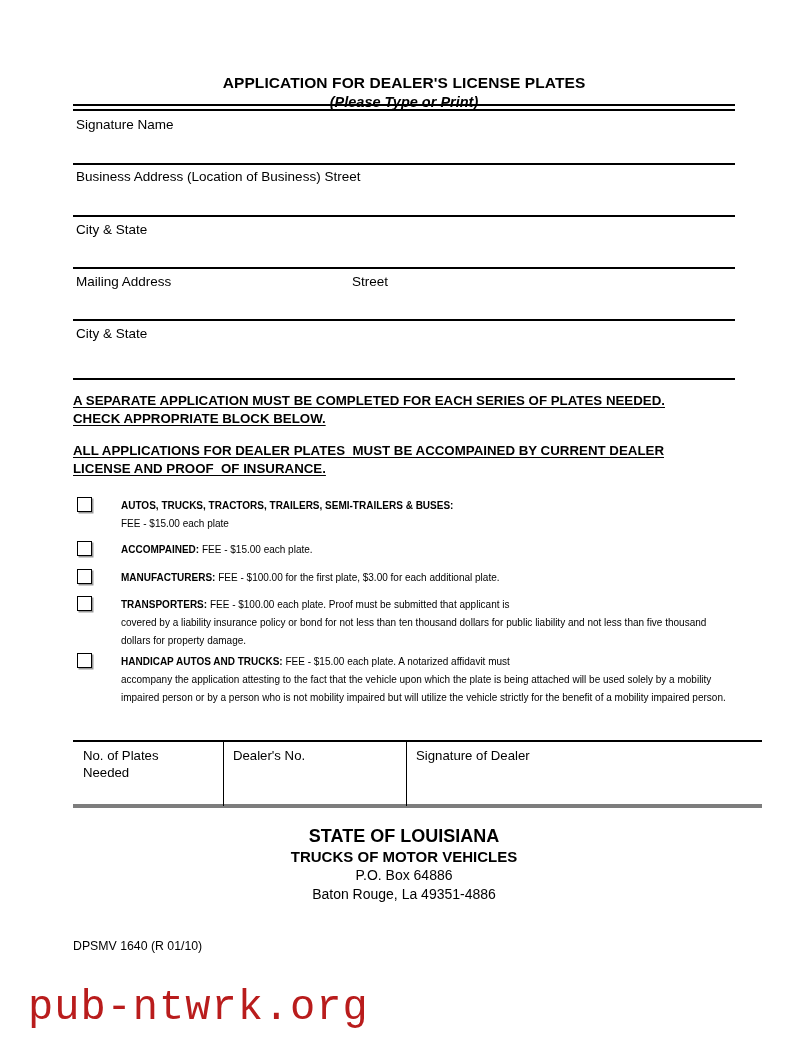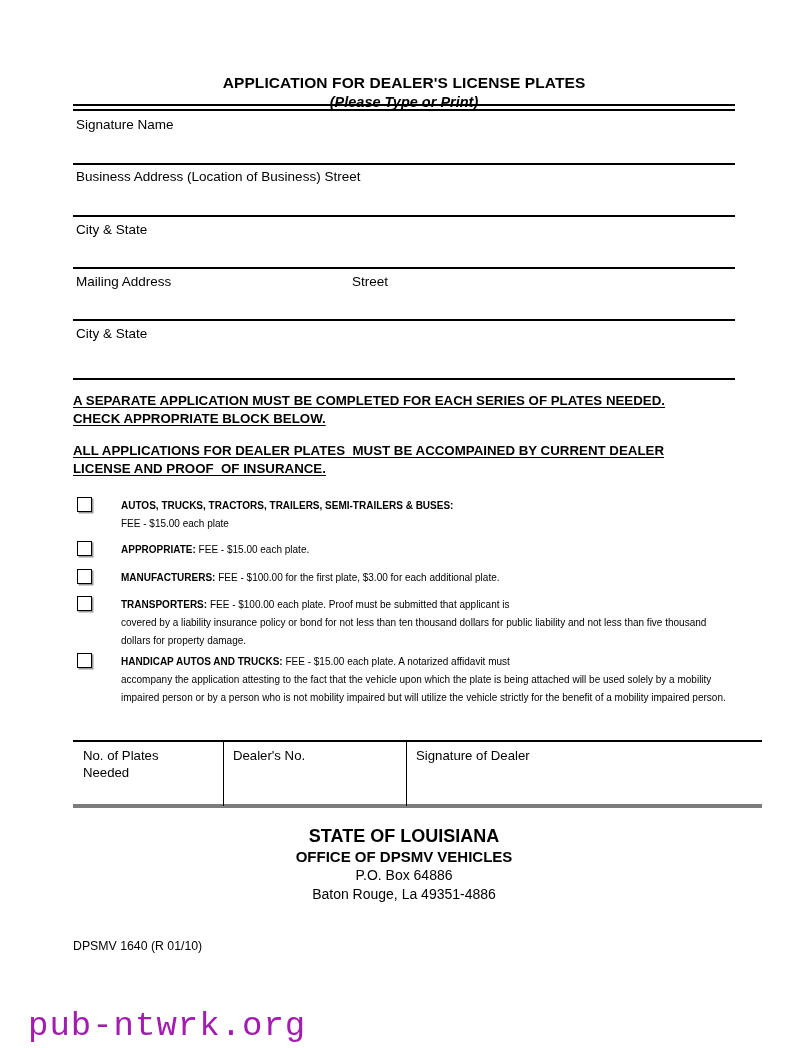--- a/index.html
+++ b/index.html
@@ -177,25 +177,24 @@
     left: 73px;
     top: 939px;
     font-size: 12.3px;
   }
 
   .watermark {
     position: absolute;
     left: 28px;
     top: 984px;
     font-family: "Liberation Mono", "DejaVu Sans Mono", monospace;
-    font-size: 34px;
-    color: #a21caf;
+    font-size: 42px;
+    color: #b91c1c;
     letter-spacing: 1px;
     white-space: pre;
-    margin-top: 23px;
   }
 </style>
 </head>
 <body>
 
 <div class="page">
 
   <div class="title-block">
     <div class="doc-title">APPLICATION FOR DEALER'S LICENSE PLATES</div>
     <div class="doc-subtitle">(Please Type or Print)</div>
@@ -234,21 +233,21 @@
     <span class="checkbox"></span>
     <div class="check-text">
       <b>AUTOS, TRUCKS, TRACTORS, TRAILERS, SEMI-TRAILERS &amp; BUSES:</b>
       <span class="sub">FEE - $15.00 each plate</span>
     </div>
   </div>
 
   <div class="check-item" style="top:541px;">
     <span class="checkbox"></span>
     <div class="check-text">
-      <b>APPROPRIATE:</b><span> FEE - $15.00 each plate.</span>
+      <b>ACCOMPAINED:</b><span> FEE - $15.00 each plate.</span>
     </div>
   </div>
 
   <div class="check-item" style="top:569px;">
     <span class="checkbox"></span>
     <div class="check-text">
       <b>MANUFACTURERS:</b><span> FEE - $100.00 for the first plate, $3.00 for each additional plate.</span>
     </div>
   </div>
 
@@ -279,21 +278,21 @@
       <span style="white-space:pre-line;">No. of Plates
 Needed</span>
     </div>
     <div class="sig-cell c3">
       <span>Signature of Dealer</span>
     </div>
   </div>
 
   <div class="footer">
     <div class="line1">STATE OF LOUISIANA</div>
-    <div class="line2">OFFICE OF DPSMV VEHICLES</div>
+    <div class="line2">TRUCKS OF MOTOR VEHICLES</div>
     <div class="line3">P.O. Box 64886</div>
     <div class="line4">Baton Rouge, La 49351-4886</div>
   </div>
 
   <div class="form-no">DPSMV 1640 (R 01/10)</div>
 
   <div class="watermark">pub-ntwrk.org</div>
 
 </div>
 

